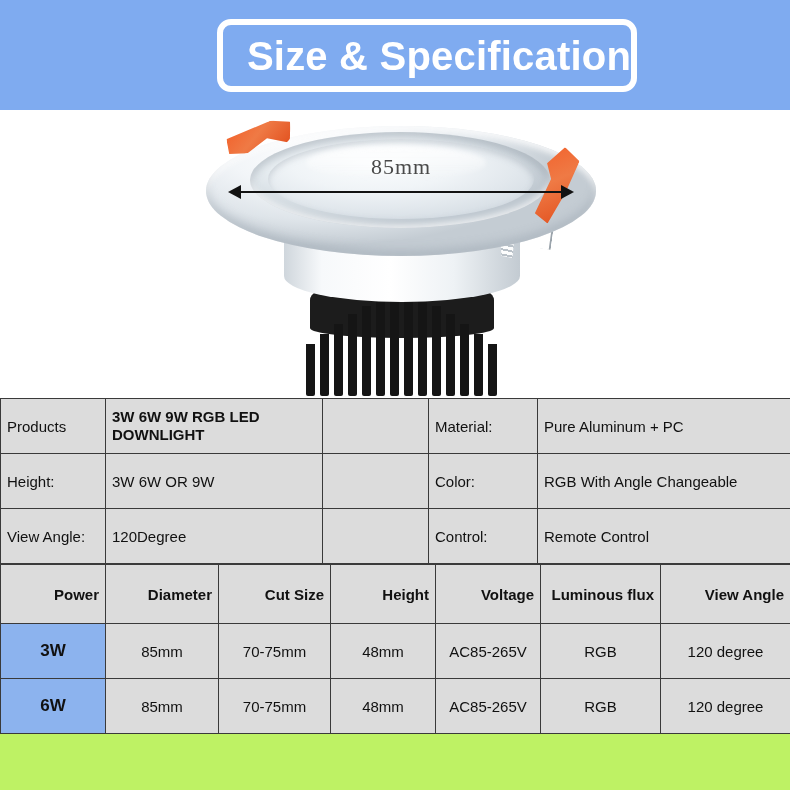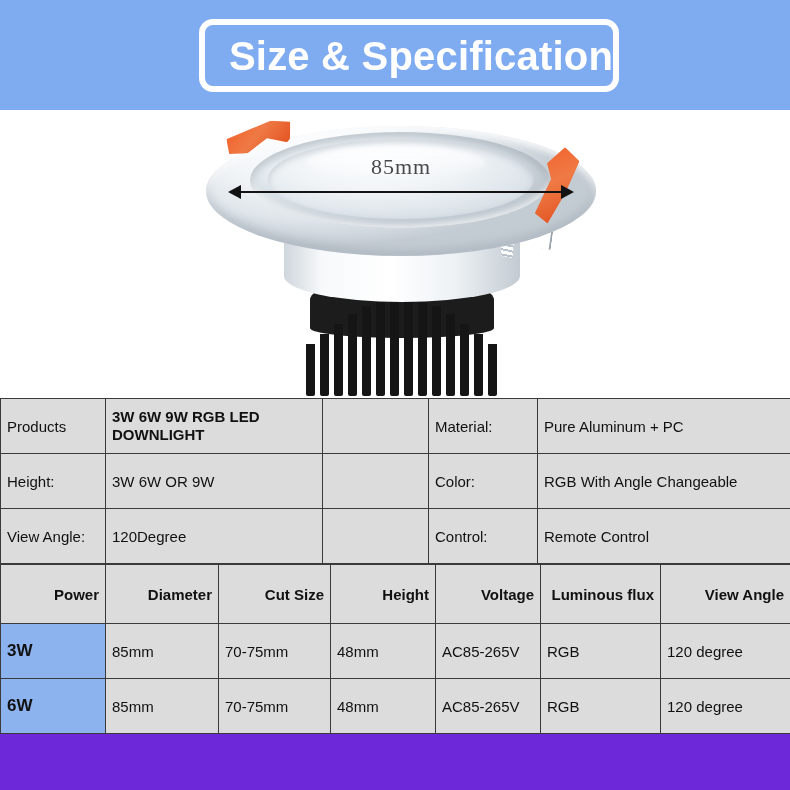--- a/index.html
+++ b/index.html
@@ -26,21 +26,21 @@
     position: absolute;
     left: 0;
     top: 0;
     width: 790px;
     height: 110px;
     background: #7fabf0;
     box-sizing: border-box;
   }
   .banner-frame {
     position: absolute;
-    left: 199px;
+    left: 217px;
     top: 19px;
     width: 420px;
     height: 73px;
     border: 6px solid #ffffff;
     border-radius: 14px;
     box-sizing: border-box;
     display: flex;
     align-items: center;
     justify-content: center;
     padding-left: 24px;
@@ -252,21 +252,21 @@
     color: #4a4a4a;
   }
 
   
   .table-wrap {
     position: absolute;
     left: 0;
     top: 398px;
     width: 790px;
     height: 392px;
-    background: #6d28d9;
+    background: #bef264;
   }
   table.spec {
     border-collapse: collapse;
     table-layout: fixed;
     width: 790px;
     font-family: "Liberation Sans", sans-serif;
   }
   table.spec td, table.spec th {
     border: 1px solid #3a3a3a;
     background: #dcdcdc;
@@ -288,20 +288,21 @@
   .data th {
     background: #8cb3ee;
     font-weight: bold;
     font-size: 17px;
     text-align: right;
     height: 58px;
     color: #0b0b0b;
   }
   .data td {
     height: 54px;
+    text-align: center;
     font-size: 15px;
   }
   .data td.pwr {
     background: #8cb3ee;
     font-weight: bold;
     font-size: 17px;
   }
 </style>
 </head>
 <body>

